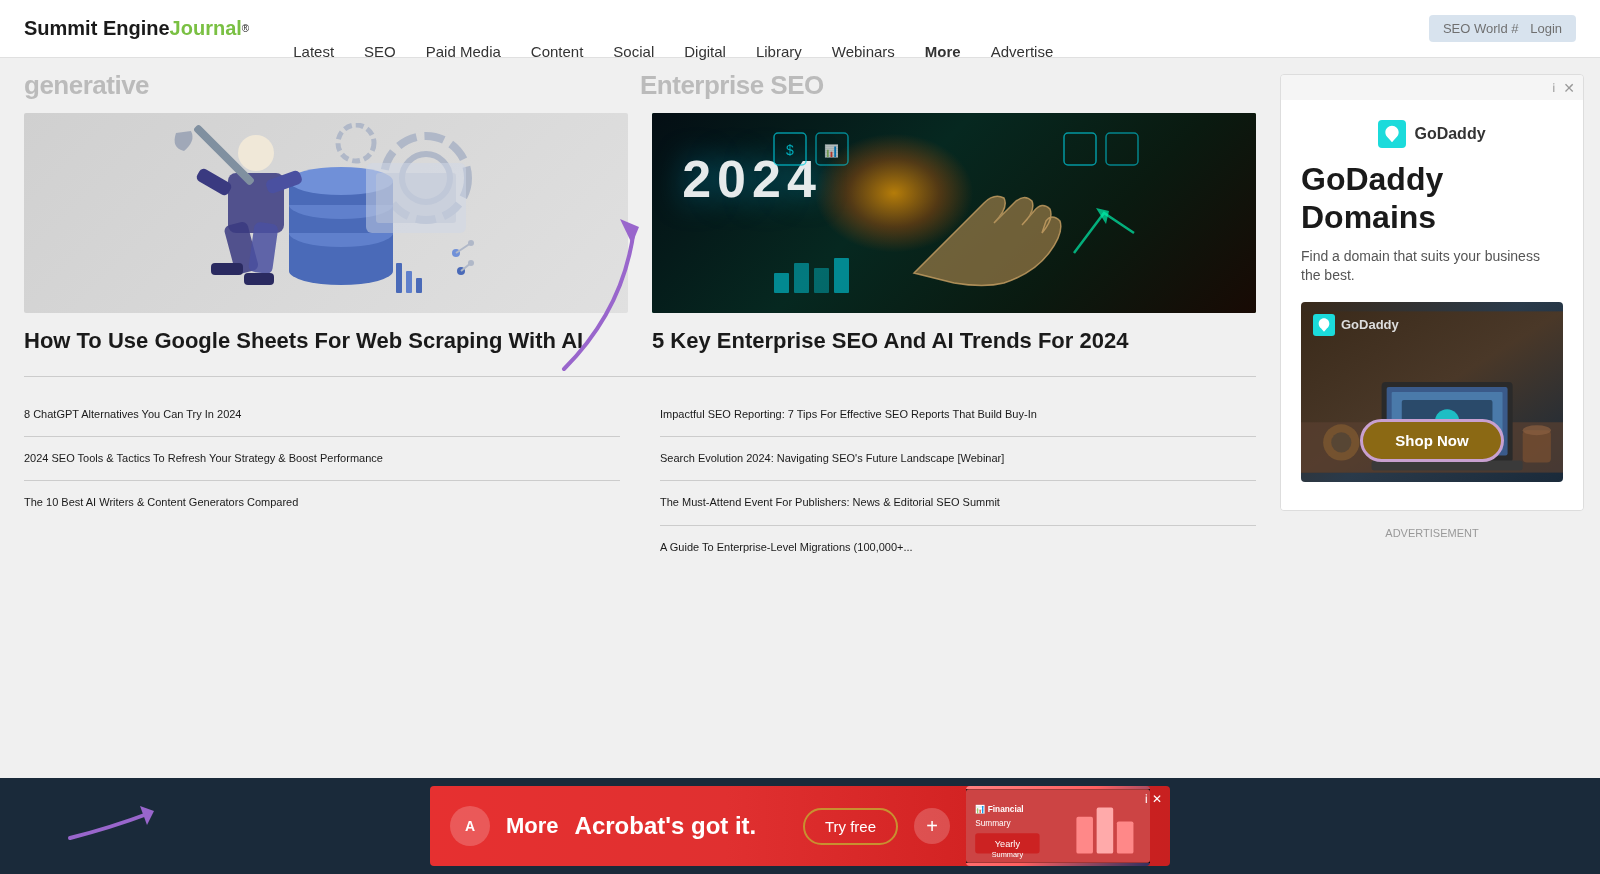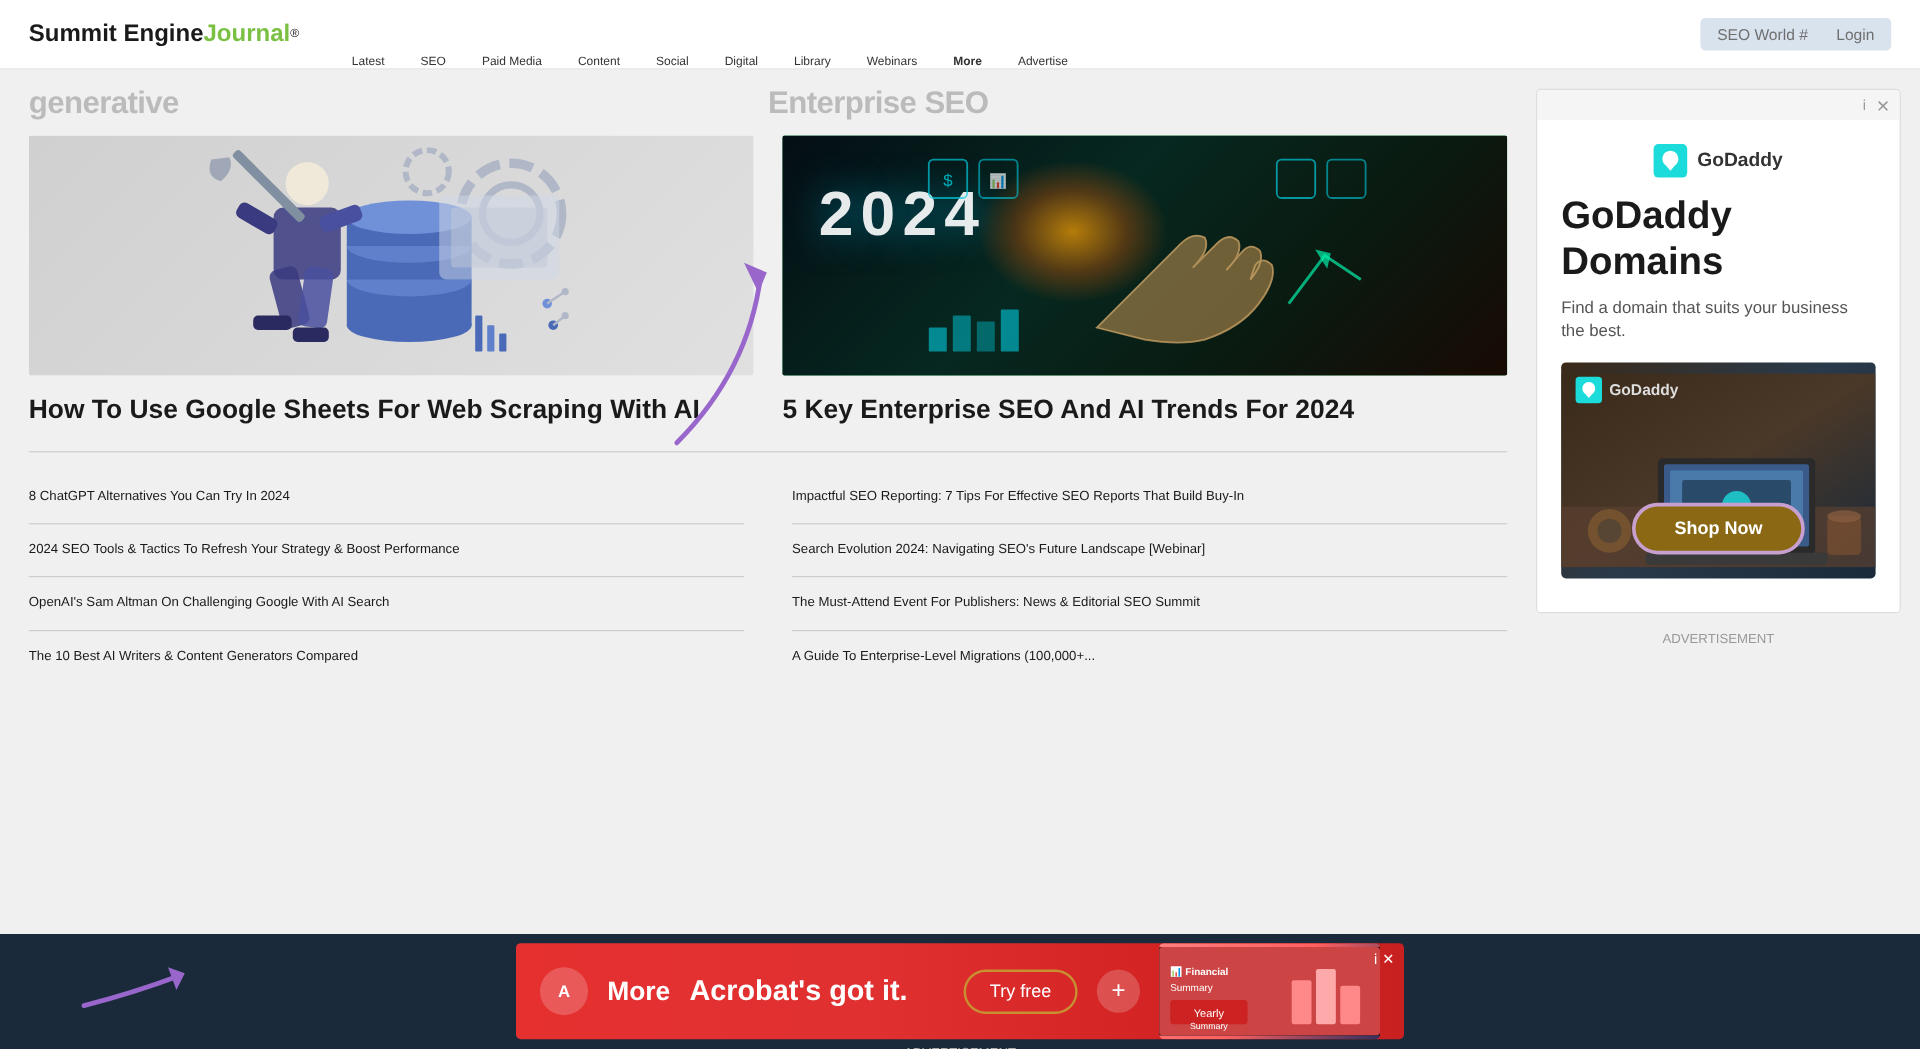--- a/index.html
+++ b/index.html
@@ -26,21 +26,21 @@
     .logo-text-journal { font-size: 20px; font-weight: 700; color: #7ac043; }
     .logo-reg { font-size: 10px; color: #1a1a1a; vertical-align: super; }
     .nav {
       display: flex;
       align-items: center;
       gap: 6px;
       flex: 1;
     }
     .nav-item {
       padding: 8px 12px;
-      font-size: 10px;
+      font-size: 15px;
       color: #333;
       cursor: pointer;
       text-decoration: none;
       white-space: nowrap;
       margin-top: 45px;
     }
     .header-right {
       display: flex;
       align-items: center;
       gap: 8px;
@@ -359,21 +359,21 @@
     <a class="nav-item" href="#">Social</a>
     <a class="nav-item" href="#">Digital</a>
     <a class="nav-item" href="#">Library</a>
     <a class="nav-item" href="#">Webinars</a>
     <a class="nav-item" href="#" style="font-weight:600;">More</a>
     <a class="nav-item" href="#">Advertise</a>
   </nav>
   <div class="header-right">
     <div class="seo-world-btn">
       <span>SEO World #</span>
-      <span style="margin-left:20px;">Login</span>
+      <span style="margin-left:8px;">Login</span>
     </div>
   </div>
 </header>
 
 <div class="main-wrapper">
 
   <div class="content-area">
 
     <div class="categories-row">
       <div class="category-section">
@@ -477,23 +477,20 @@
     <hr class="section-divider" style="margin-top:20px;">
 
     <div class="list-articles">
 
       <div class="list-col">
         <div class="list-item">
           <div class="list-item-title">8 ChatGPT Alternatives You Can Try In 2024</div>
         </div>
         <div class="list-item">
           <div class="list-item-title">2024 SEO Tools &amp; Tactics To Refresh Your Strategy &amp; Boost Performance</div>
-        </div>
-        <div class="list-item">
-          <div class="list-item-title">OpenAI's Sam Altman On Challenging Google With AI Search</div>
         </div>
         <div class="list-item">
           <div class="list-item-title">The 10 Best AI Writers &amp; Content Generators Compared</div>
         </div>
       </div>
 
       <div class="list-col">
         <div class="list-item">
           <div class="list-item-title">Impactful SEO Reporting: 7 Tips For Effective SEO Reports That Build Buy-In</div>
         </div>

